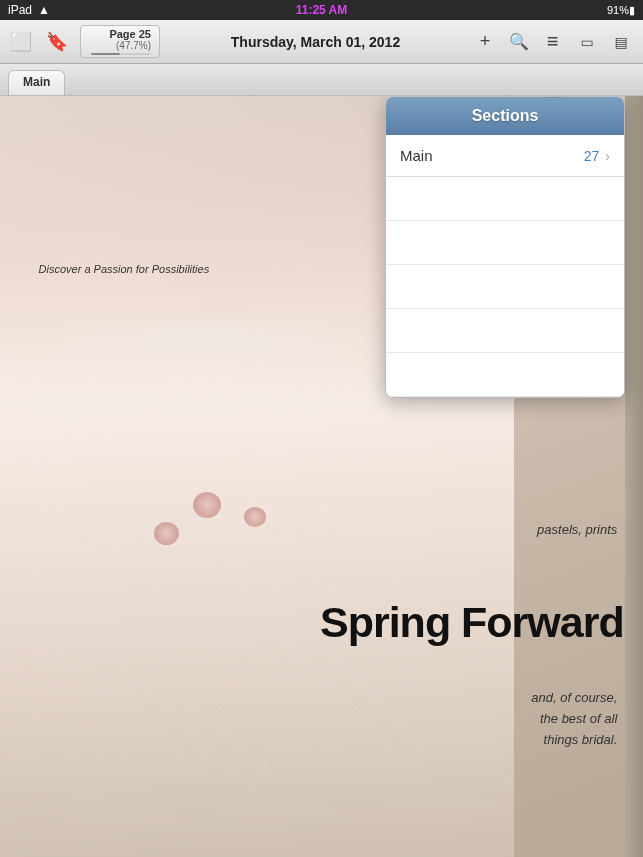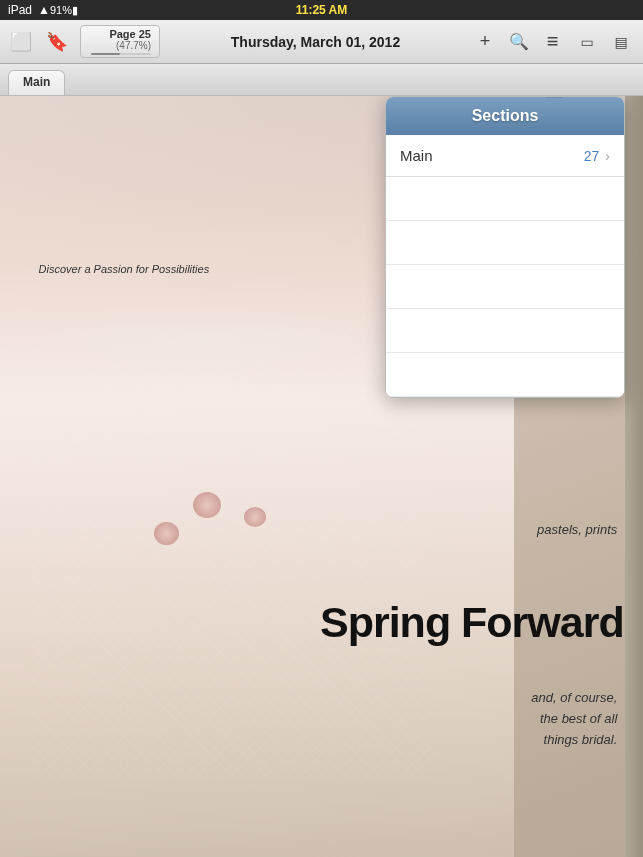--- a/index.html
+++ b/index.html
@@ -13,37 +13,38 @@
       position: relative;
     }
 
     
     .status-bar {
       width: 100%;
       height: 20px;
       background: #2a2a2a;
       display: flex;
       align-items: center;
+      justify-content: space-between;
       padding: 0 8px;
       color: #fff;
       font-size: 12px;
       font-weight: 500;
     }
     .status-left {
       display: flex;
       align-items: center;
       gap: 6px;
     }
     .status-center {
       position: absolute;
       left: 50%;
       transform: translateX(-50%);
       font-size: 12px;
       font-weight: 600;
-      color: #fde047;
+      color: #d946ef;
     }
     .status-right {
       display: flex;
       align-items: center;
       font-size: 11px;
     }
 
     
     .toolbar {
       width: 100%;

